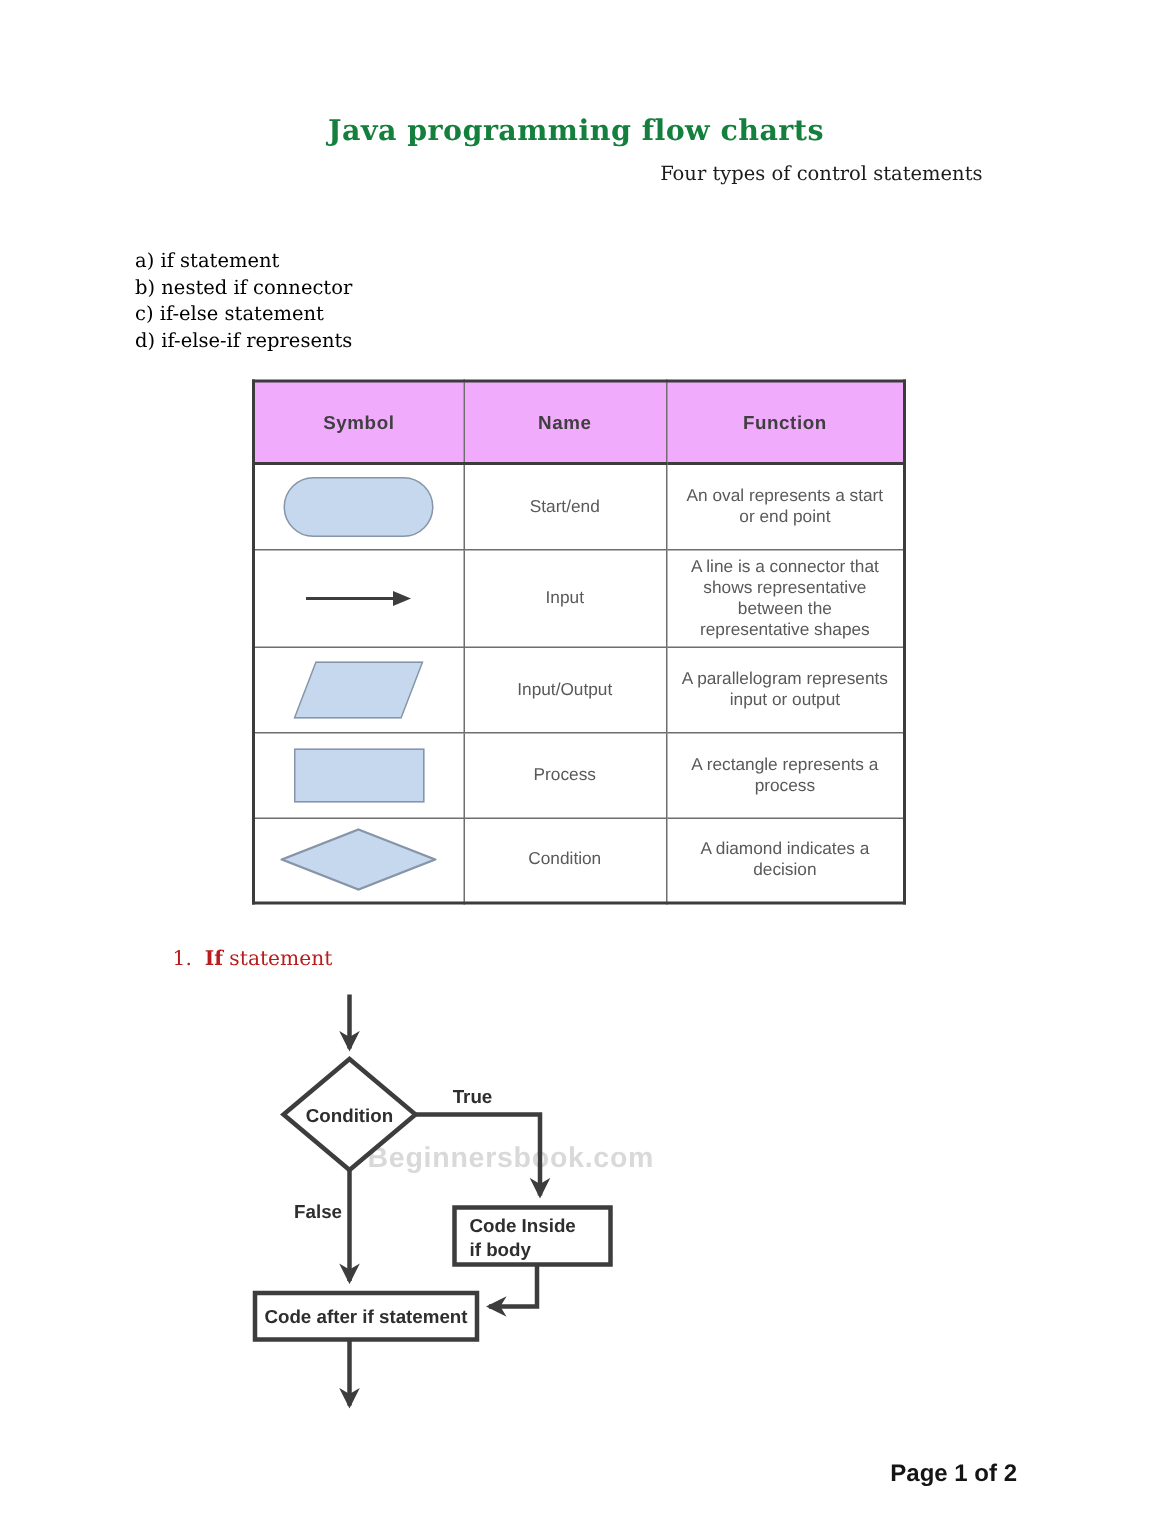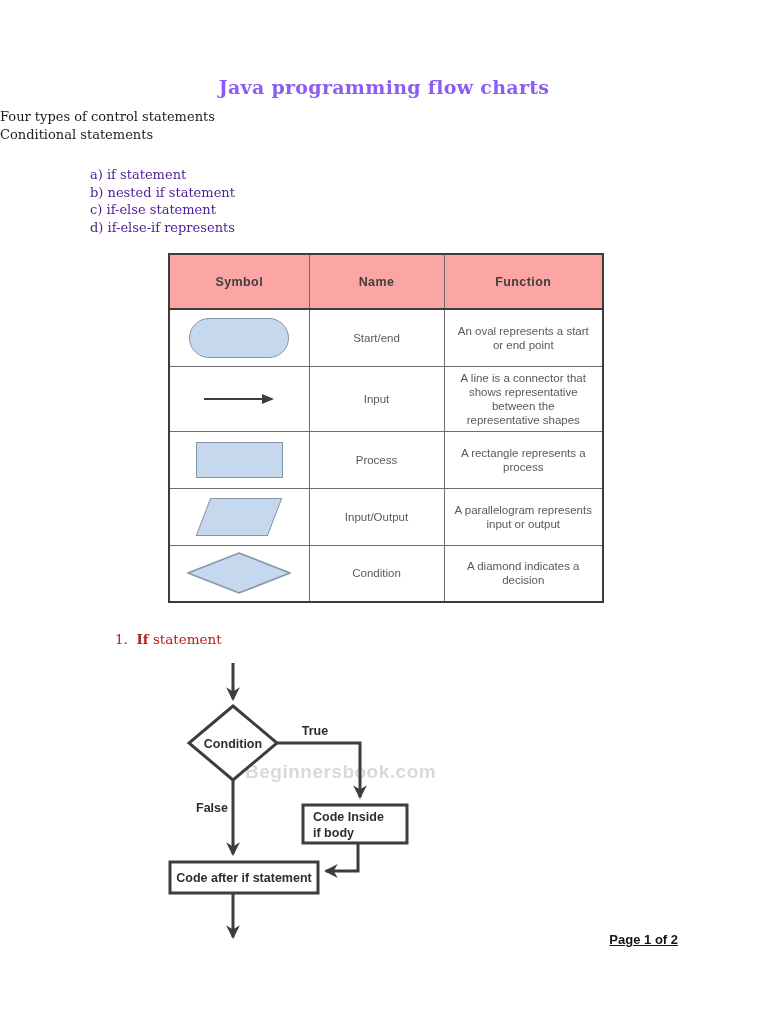--- a/index.html
+++ b/index.html
@@ -5,48 +5,48 @@
   * { margin:0; padding:0; box-sizing:border-box; }
   html,body { background:#ffffff; }
   body {
     width:768px; height:1024px; position:relative; overflow:hidden;
     font-family:"DejaVu Serif", serif; color:#1a1a1a;
   }
 
   
   .doc-title {
     position:absolute; top:76px; left:0; width:768px; text-align:center;
-    font-size:19px; font-weight:bold; letter-spacing:.3px; color:#8b5cf6;
+    font-size:19px; font-weight:bold; letter-spacing:.3px; color:#15803d;
   }
   .doc-subtitle {
-    position:absolute; top:108px; left:0; width:655px; text-align:left;
+    position:absolute; top:108px; left:0; width:655px; text-align:right;
     font-size:13px; line-height:18px; color:#1c1c1c;
   }
 
   
   .stmt-list {
     position:absolute; left:90px; top:166px; list-style:none;
-    font-size:13px; line-height:17.5px; color:#4c1d95;
+    font-size:13px; line-height:17.5px; color:#000000;
   }
 
   
   .table-wrap { position:absolute; left:168px; top:253px; }
   table.symbols {
     border-collapse:collapse; table-layout:fixed; width:434px;
     font-family:"Liberation Sans", sans-serif;
     border:2px solid #3c3c3c;
   }
   table.symbols col.c1 { width:140px; }
   table.symbols col.c2 { width:135px; }
   table.symbols col.c3 { width:159px; }
   table.symbols th, table.symbols td {
     border:1px solid #6e6e6e; text-align:center; vertical-align:middle;
   }
   table.symbols th {
-    height:55px; background:#fca5a5; color:#3f3f3f;
+    height:55px; background:#f0abfc; color:#3f3f3f;
     font-size:12.5px; font-weight:bold; letter-spacing:.4px;
     border-bottom:2px solid #3c3c3c;
   }
   table.symbols td { height:57px; color:#595959; font-size:11.5px; line-height:14px; }
   td.func { padding:4px 10px; }
 
   
   td.sym .shape { display:none; margin:0 auto; }
   .shape-oval   { width:100px; height:40px; background:#c5d8ee; border:1px solid #8795a9; border-radius:20px; }
   .shape-arrow  { align-items:center; justify-content:center; width:76px; }
@@ -75,37 +75,36 @@
     font-family:"Liberation Sans", sans-serif; font-weight:bold;
     font-size:12.5px; fill:#2e2e2e;
   }
   .fc-watermark {
     font-family:"Liberation Sans", sans-serif; font-weight:bold;
     font-size:19px; fill:#d9d9d9; letter-spacing:.5px;
   }
 
   
   .page-footer {
-    position:absolute; top:932px; right:90px;
+    position:absolute; top:974px; right:90px;
     font-family:"Liberation Sans", sans-serif; font-weight:bold;
-    font-size:13px; color:#141414;text-decoration:underline;
+    font-size:16px; color:#141414;
   }
 </style>
 </head>
 <body>
 
 <h1 class="doc-title">Java programming flow charts</h1>
 <div class="doc-subtitle">
   <div>Four types of control statements</div>
-  <div>Conditional statements</div>
 </div>
 
 <ul class="stmt-list">
   <li>a) if statement</li>
-    <li>b) nested if statement</li>
+    <li>b) nested if connector</li>
     <li>c) if-else statement</li>
     <li>d) if-else-if represents</li>
 </ul>
 
 <div class="table-wrap">
   <table class="symbols">
     <colgroup>
         <col class="c1">
         <col class="c2">
         <col class="c3">
@@ -132,36 +131,36 @@
             <span class="shape shape-arrow">
               <span class="arrow-line"></span>
               <span class="arrow-head"></span>
             </span>
 
           </td>
           <td class="name">Input</td>
           <td class="func">A line is a connector that shows representative between the representative shapes</td>
         </tr>
         <tr>
+          <td class="sym" data-symbol="parallelogram-shape">
+
+            <span class="shape shape-parallelogram"></span>
+
+          </td>
+          <td class="name">Input/Output</td>
+          <td class="func">A parallelogram represents input or output</td>
+        </tr>
+        <tr>
           <td class="sym" data-symbol="rectangle-shape">
 
             <span class="shape shape-rect"></span>
 
           </td>
           <td class="name">Process</td>
           <td class="func">A rectangle represents a process</td>
-        </tr>
-        <tr>
-          <td class="sym" data-symbol="parallelogram-shape">
-
-            <span class="shape shape-parallelogram"></span>
-
-          </td>
-          <td class="name">Input/Output</td>
-          <td class="func">A parallelogram represents input or output</td>
         </tr>
         <tr>
           <td class="sym" data-symbol="diamond-shape">
 
             <svg class="shape shape-diamond" width="104" height="42" viewBox="0 0 104 42">
               <polygon points="52,1 103,21 52,41 1,21" fill="#c5d8ee" stroke="#8795a9" stroke-width="1.5"></polygon>
             </svg>
           </td>
           <td class="name">Condition</td>
           <td class="func">A diamond indicates a decision</td>

